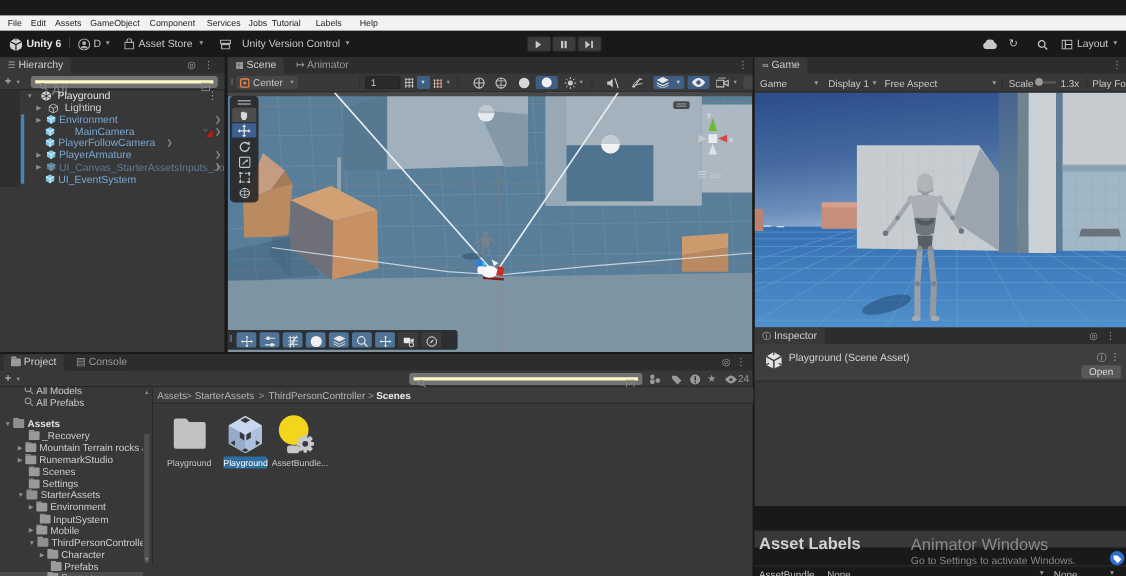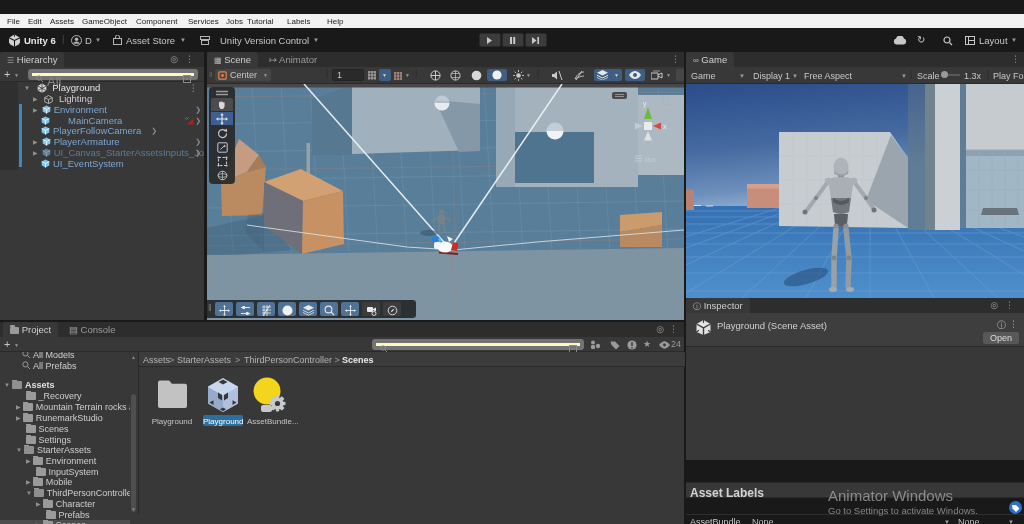--- a/index.html
+++ b/index.html
@@ -556,21 +556,21 @@
           <path d="M8.5 1 15.5 5v8L8.5 16 1.5 13V5z" fill="#e2e2e2"></path>
           <path d="M8.5 8.8 8.5 16 M1.5 5 8.5 8.8 M15.5 5 8.5 8.8" stroke="#3e3e3e" stroke-width="1.4" fill="none"></path>
           <path d="M8.5 1v3 M4 11.3l-2.5 1.7 M13 11.3l2.5 1.7" stroke="#3e3e3e" stroke-width="1.1"></path>
         </svg>
     <span class="abs" style="left:31px;top:7px;color:#d2d2d2;font-size:9.5px">Playground (Scene Asset)</span>
     <span class="abs" style="right:18px;top:6px;color:#b0b0b0;font-size:9px">ⓘ</span>
     <span class="abs" style="right:6px;top:6px;color:#b0b0b0;font-size:9px">⋮</span>
     <span class="abs" style="right:5px;top:19px;background:#585858;border-radius:2px;color:#dedede;font-size:9px;padding:1px 7px;">Open</span>
   </div>
   <div class="abs" style="left:0;top:184px;width:338px;height:16px;background:#383838;border-top:1px solid #2a2a2a;border-bottom:1px solid #2a2a2a;">
-    <span class="abs" style="left:4px;top:3px;color:#d2d2d2;font-size:12px;font-weight:bold">Asset Labels</span>
+    <span class="abs" style="left:4px;top:3px;color:#d2d2d2;font-size:15px;font-weight:bold">Asset Labels</span>
   </div>
   <div class="abs" style="left:0;top:216px;width:338px;height:13px;color:#c8c8c8;font-size:9px;border-top:1px solid #2e2e2e;">
     <span class="abs" style="left:4px;top:2px">AssetBundle</span>
     <span class="abs" style="left:66px;top:2px;color:#bdbdbd">None</span>
     <span class="abs" style="left:258px;top:4px;font-size:6px;color:#9a9a9a">▼</span>
     <span class="abs" style="left:272px;top:2px;color:#bdbdbd">None</span>
     <span class="abs" style="left:322px;top:4px;font-size:6px;color:#9a9a9a">▼</span>
   </div>
   <div class="abs" style="left:323px;top:203px;width:13px;height:13px;border-radius:50%;background:#2f6fd0;">
     <svg class="abs" style="left:3px;top:3px" width="8" height="8" viewBox="0 0 8 8">

